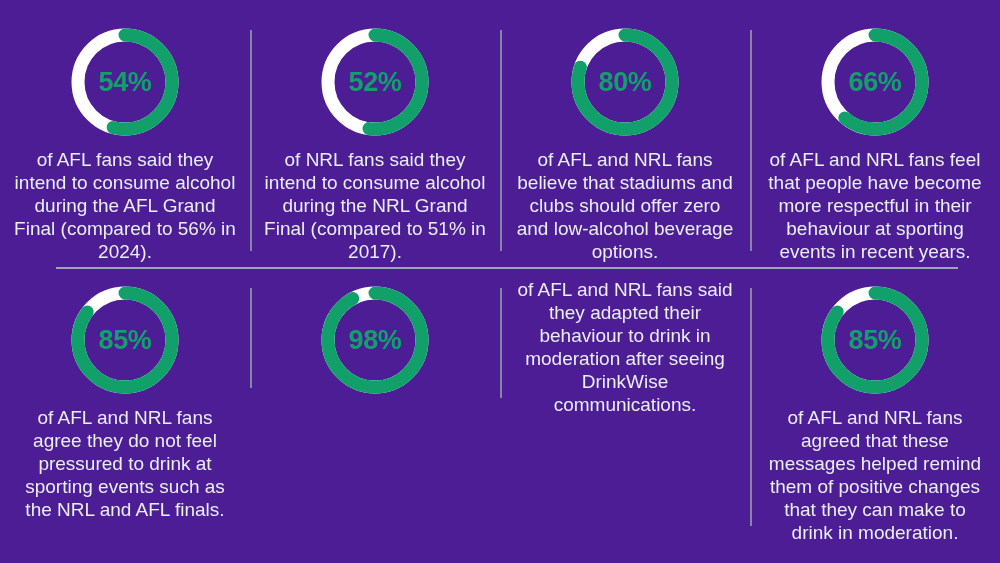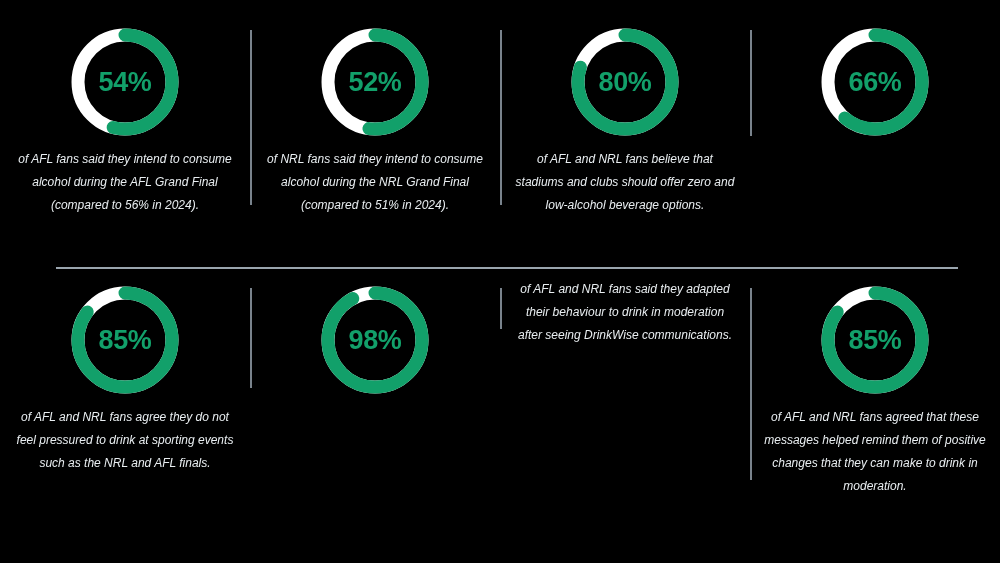--- a/index.html
+++ b/index.html
@@ -13,21 +13,21 @@
     overflow: hidden;
     background: #37424c;
     font-family: "Liberation Sans", sans-serif;
     -webkit-font-smoothing: antialiased;
   }
 
   .infographic {
     position: relative;
     width: 1000px;
     height: 563px;
-    background: #000000;
+    background: #4c1d95;
     box-sizing: border-box;
   }
 
   .row {
     position: absolute;
     left: 0;
     width: 1000px;
     display: flex;
     flex-direction: row;
     align-items: flex-start;
@@ -109,27 +109,26 @@
     display: flex;
     align-items: center;
     justify-content: center;
     font-size: 27px;
     font-weight: bold;
     color: #12a06a;
     letter-spacing: -0.3px;
   }
 
   .caption {
-    font-size: 12px;
+    font-size: 19px;
     line-height: 23px;
     color: #e9eef1;
     text-align: center;
     margin: 0;
     max-width: 224px;
-    font-style: italic;
   }
 </style>
 </head>
 <body>
 
 <div class="infographic">
 
   <div class="row row-top">
 
     <div class="cell">
@@ -144,21 +143,21 @@
     </div>
 
     <div class="cell has-divider">
       <div class="donut-wrap">
         <svg class="donut-svg" viewBox="0 0 108 108">
           <circle class="donut-track" cx="54" cy="54" r="47"></circle>
           <circle class="donut-value" cx="54" cy="54" r="47" stroke-dasharray="153.56104890746911 141.74866052997146" stroke-dashoffset="0"></circle>
         </svg>
         <div class="donut-label">52%</div>
       </div>
-      <p class="caption">of NRL fans said they intend to consume alcohol during the NRL Grand Final (compared to 51% in 2024).</p>
+      <p class="caption">of NRL fans said they intend to consume alcohol during the NRL Grand Final (compared to 51% in 2017).</p>
     </div>
 
     <div class="cell has-divider">
       <div class="donut-wrap">
         <svg class="donut-svg" viewBox="0 0 108 108">
           <circle class="donut-track" cx="54" cy="54" r="47"></circle>
           <circle class="donut-value" cx="54" cy="54" r="47" stroke-dasharray="236.24776754995247 59.0619418874881" stroke-dashoffset="0"></circle>
         </svg>
         <div class="donut-label">80%</div>
       </div>
@@ -166,20 +165,21 @@
     </div>
 
     <div class="cell has-divider">
       <div class="donut-wrap">
         <svg class="donut-svg" viewBox="0 0 108 108">
           <circle class="donut-track" cx="54" cy="54" r="47"></circle>
           <circle class="donut-value" cx="54" cy="54" r="47" stroke-dasharray="180.13892275683875 115.17078668060182" stroke-dashoffset="0"></circle>
         </svg>
         <div class="donut-label">66%</div>
       </div>
+      <p class="caption">of AFL and NRL fans feel that people have become more respectful in their behaviour at sporting events in recent years.</p>
     </div>
 
   </div>
 
   <div class="row-rule"></div>
 
   <div class="row row-bottom">
 
     <div class="cell">
       <div class="donut-wrap">

